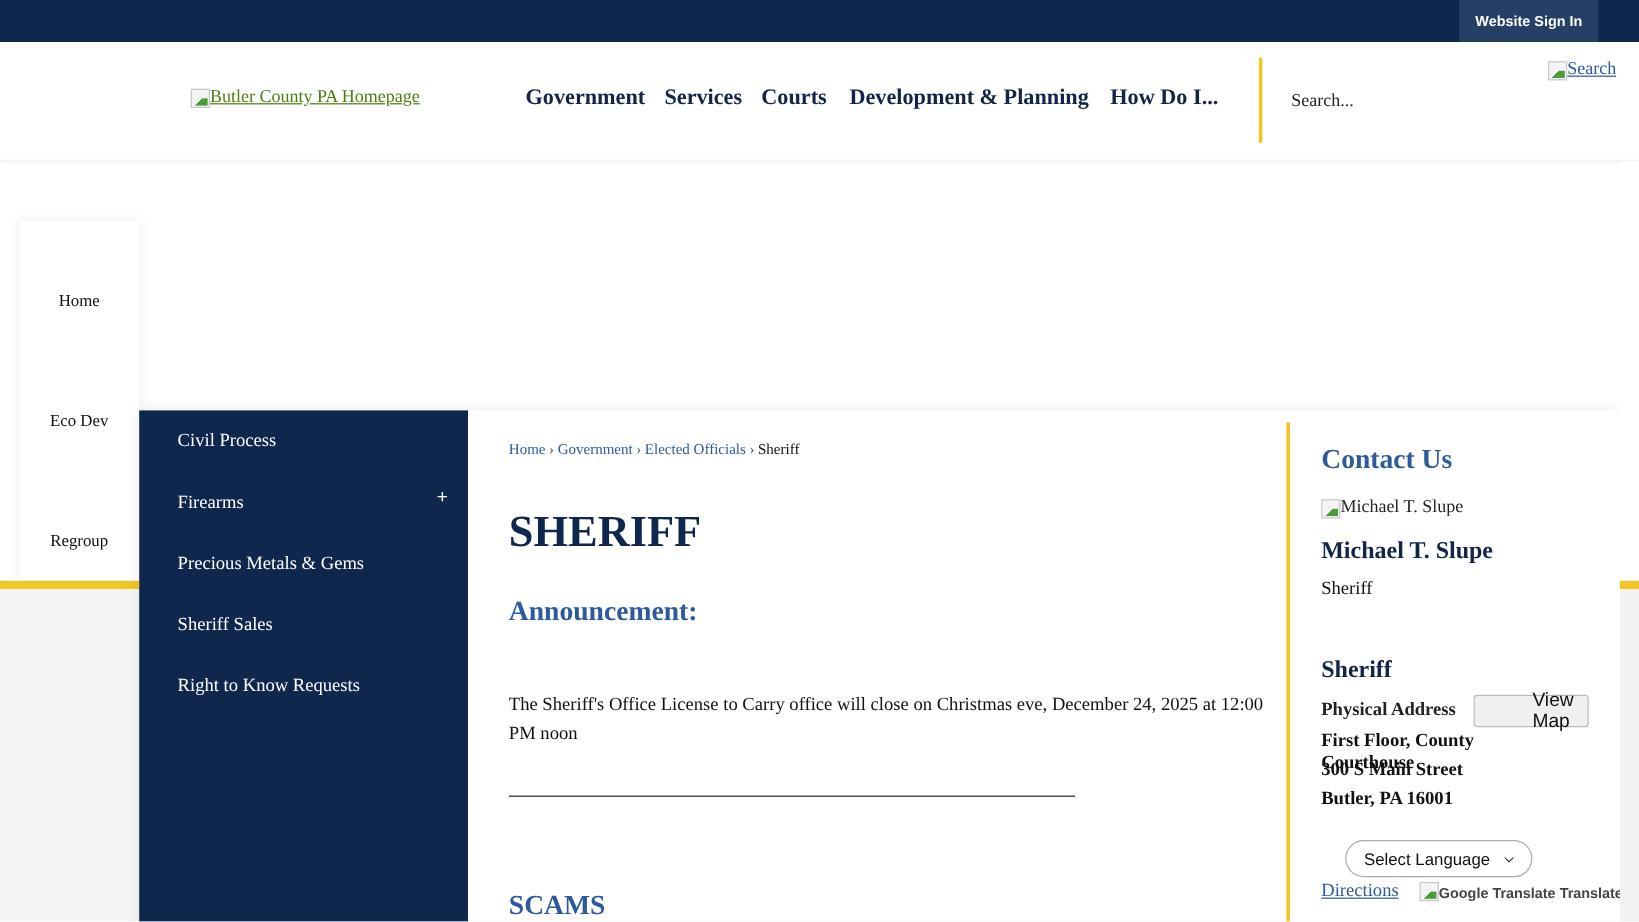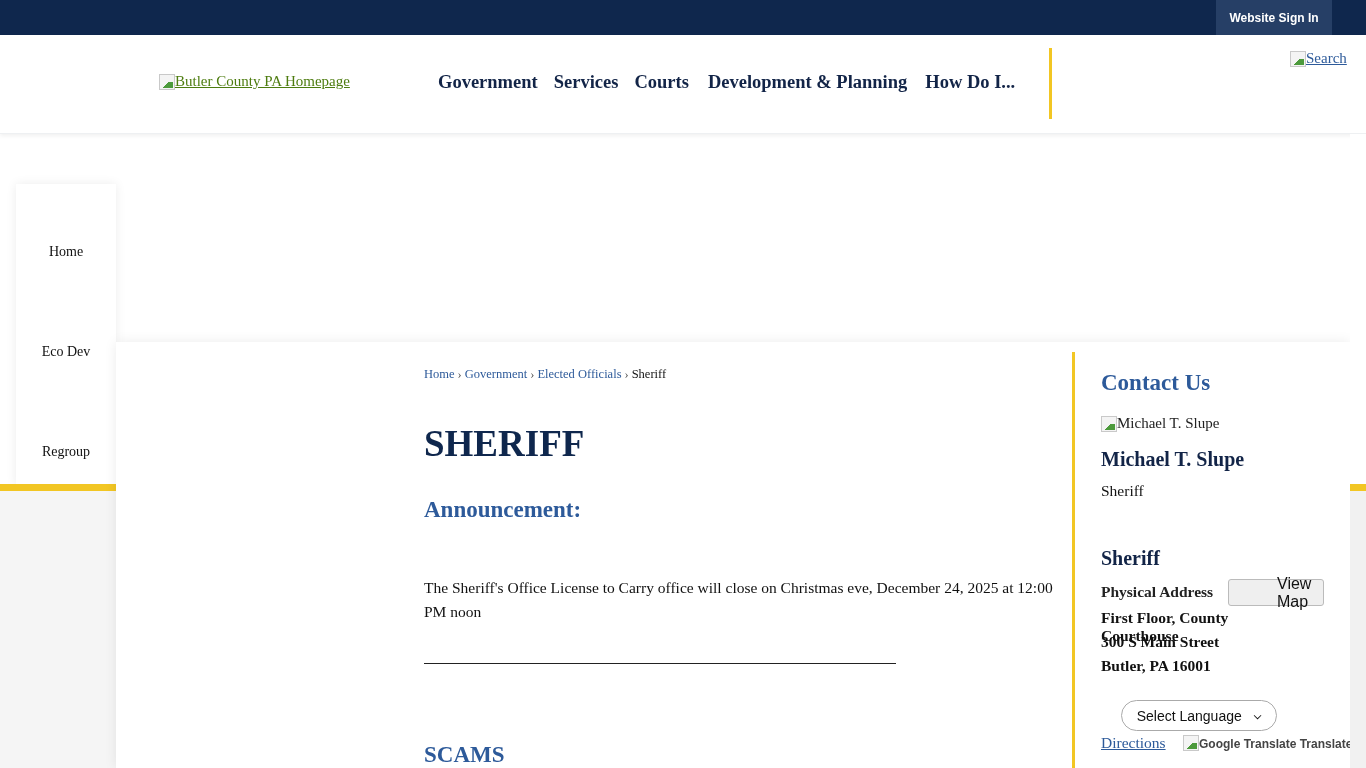--- a/index.html
+++ b/index.html
@@ -193,36 +193,45 @@
       <span>Butler County PA Homepage</span>
   </a>
   <nav class="nav">
     <span class="nav-item">Government</span>
     <span class="nav-item">Services</span>
     <span class="nav-item">Courts</span>
     <span class="nav-item spaced">Development &amp; Planning</span>
     <span class="nav-item">How Do I...</span>
   </nav>
   <div class="search-divider"></div>
+  <input class="search-input" type="text" placeholder="Search..." style="">
   <a class="search-btn">
     <span class="broken-img"></span>
       <span>Search</span>
   </a>
 </div>
 
 <div class="quicklinks">
   <div class="ql" style="top:60px">Home</div>
   <div class="ql" style="top:160px">Eco Dev</div>
   <div class="ql" style="top:260px">Regroup</div>
 </div>
 
 <div class="gold-band"></div>
 <div class="lower-bg"></div>
 
 <div class="main">
+  <div class="subnav">
+    <div class="sn-item" style="top:17px">Civil Process</div>
+    <div class="sn-item" style="top:68px">Firearms</div>
+    <span class="plus">+</span>
+    <div class="sn-item" style="top:119px">Precious Metals &amp; Gems</div>
+    <div class="sn-item" style="top:170px">Sheriff Sales</div>
+    <div class="sn-item" style="top:221px">Right to Know Requests</div>
+  </div>
 
   <div class="content">
     <div class="breadcrumb">
       <a>Home</a><span class="sep">›</span><a>Government</a><span class="sep">›</span><a>Elected Officials</a><span class="sep">›</span><span class="current">Sheriff</span>
     </div>
     <h1 class="page-title">SHERIFF</h1>
     <h2 class="h2-blue" style="top:155px">Announcement:</h2>
     <p class="announce-text">The Sheriff's Office License to Carry office will close on Christmas eve, December 24, 2025 at 12:00 PM noon</p>
     <div class="hr-line"></div>
     <h2 class="h2-blue" style="top:400px">SCAMS</h2>

